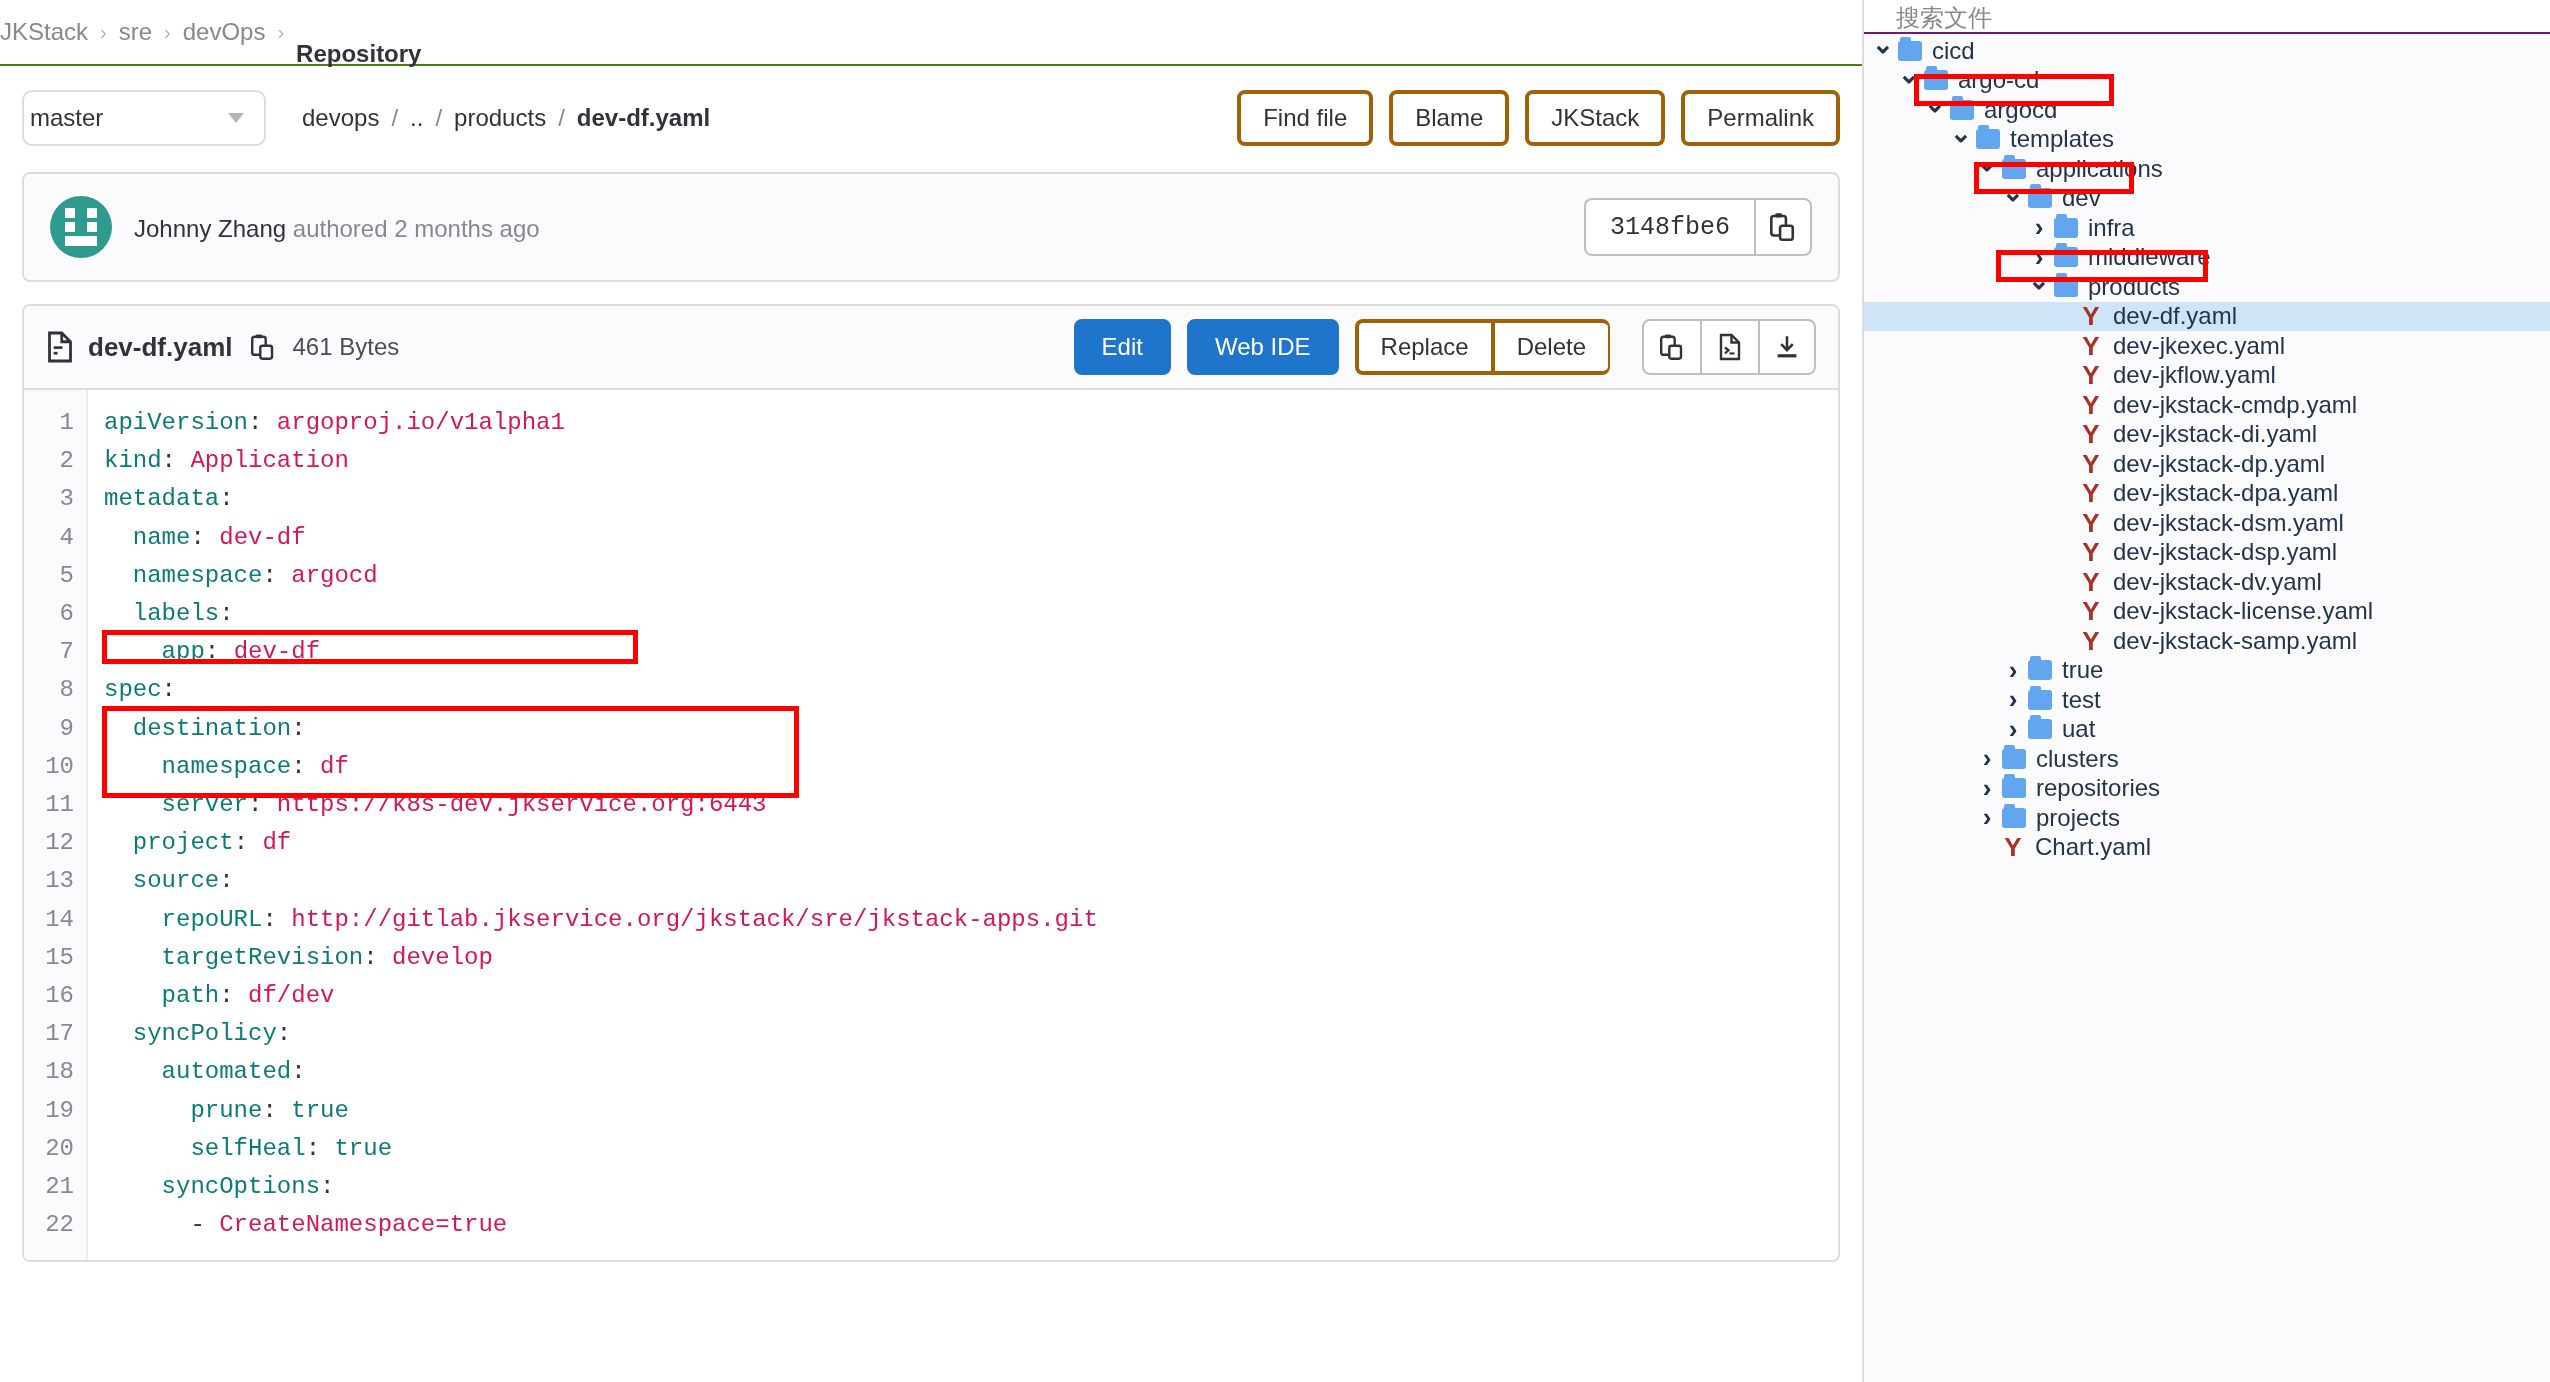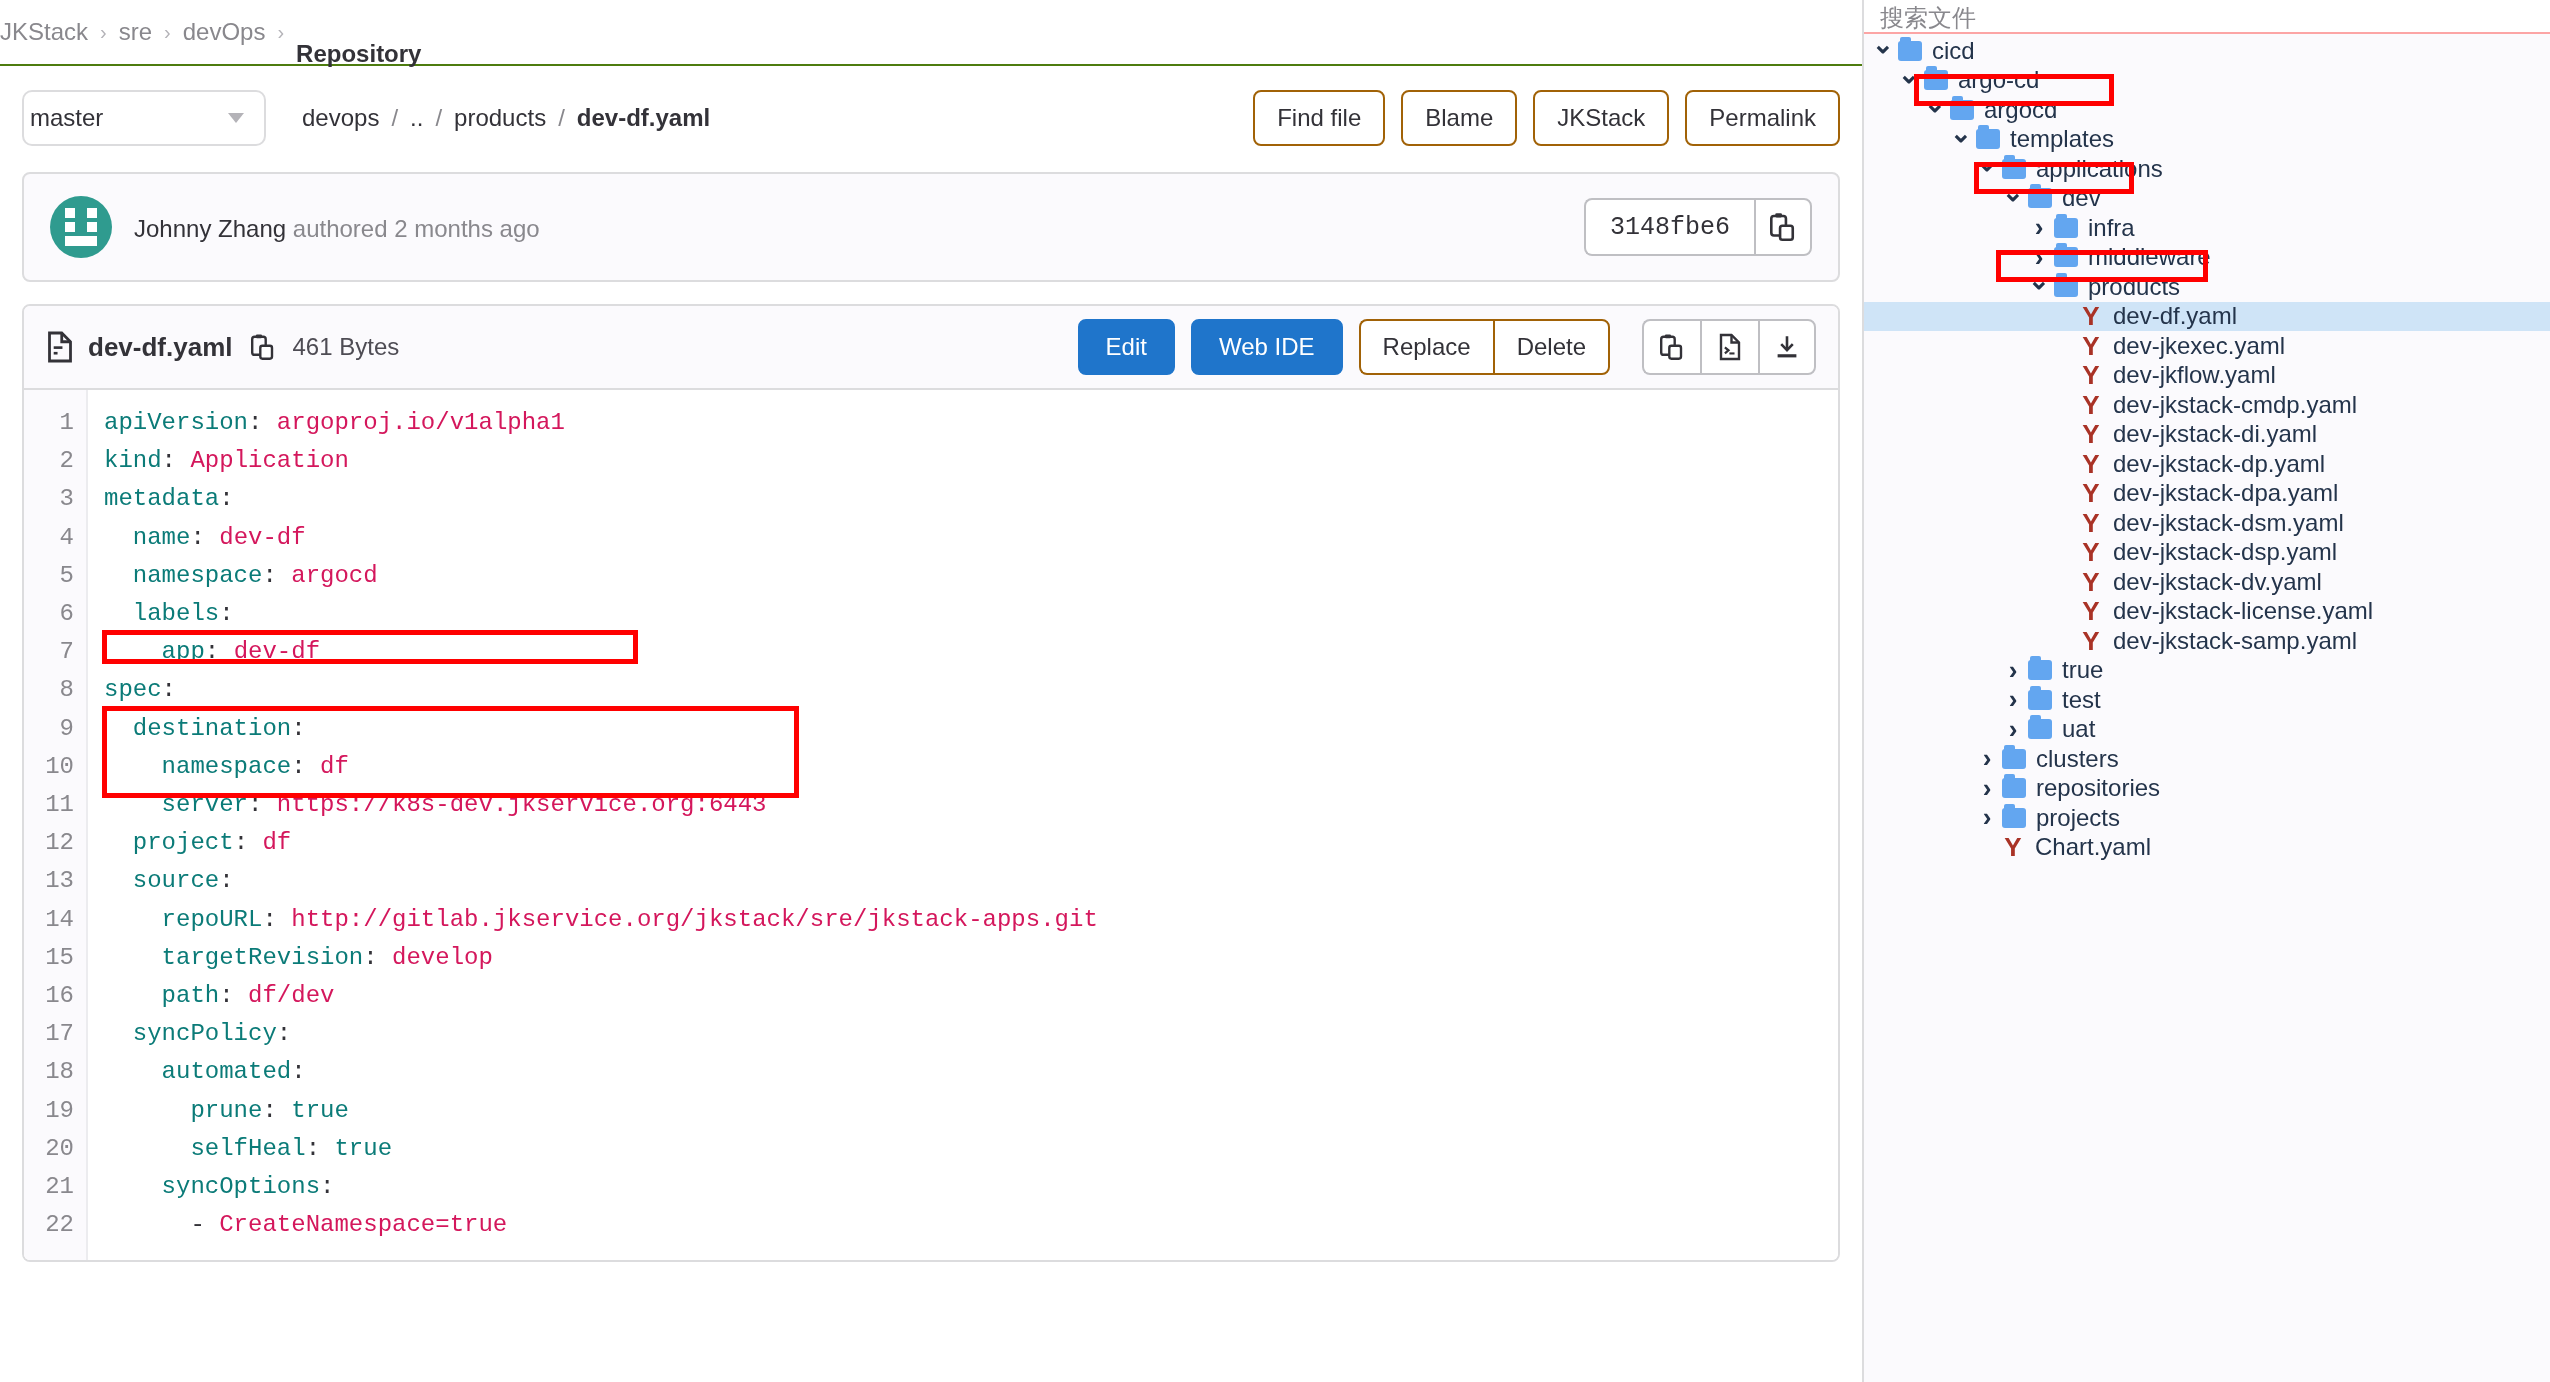--- a/index.html
+++ b/index.html
@@ -64,21 +64,21 @@
   }
   .path-crumbs .seg { color: #333238; }
   .path-crumbs .seg.bold { font-weight: bold; }
   .path-crumbs .slash { color: #89888d; margin: 0 12px; }
   .toolbar-right {
     margin-left: auto;
     display: flex; align-items: center; gap: 16px;
   }
   .btn {
     height: 56px;
-    border: 2px solid #a16207; border-radius: 8px;
+    border: 4px solid #a16207; border-radius: 8px;
     background: #fff; color: #333238;
     font-size: 24px;
     font-family: "Liberation Sans", sans-serif;
     padding: 0 22px;
     display: flex; align-items: center; justify-content: center;
     white-space: nowrap;
   }
 
   
   .commit-card {
@@ -209,24 +209,24 @@
   
   .sidebar {
     width: 688px; height: 1382px;
     background: #fbfafd;
     border-left: 2px solid #dcdcde;
     position: relative;
     overflow: hidden;
   }
   .search-box {
     height: 34px;
-    border-bottom: 2px solid #fca5a5;
+    border-bottom: 2px solid #701a75;
     background: #fff;
     display: flex; align-items: flex-end;
-    padding: 0 16px 2px 16px;
+    padding: 0 16px 2px 32px;
   }
   .search-ph {
     font-size: 24px; color: #89888d;
     font-family: "Liberation Sans", sans-serif;
     line-height: 1;
   }
   .tree { padding-top: 2px; }
   .tree-row {
     height: 29.5px;
     display: flex; align-items: center;

